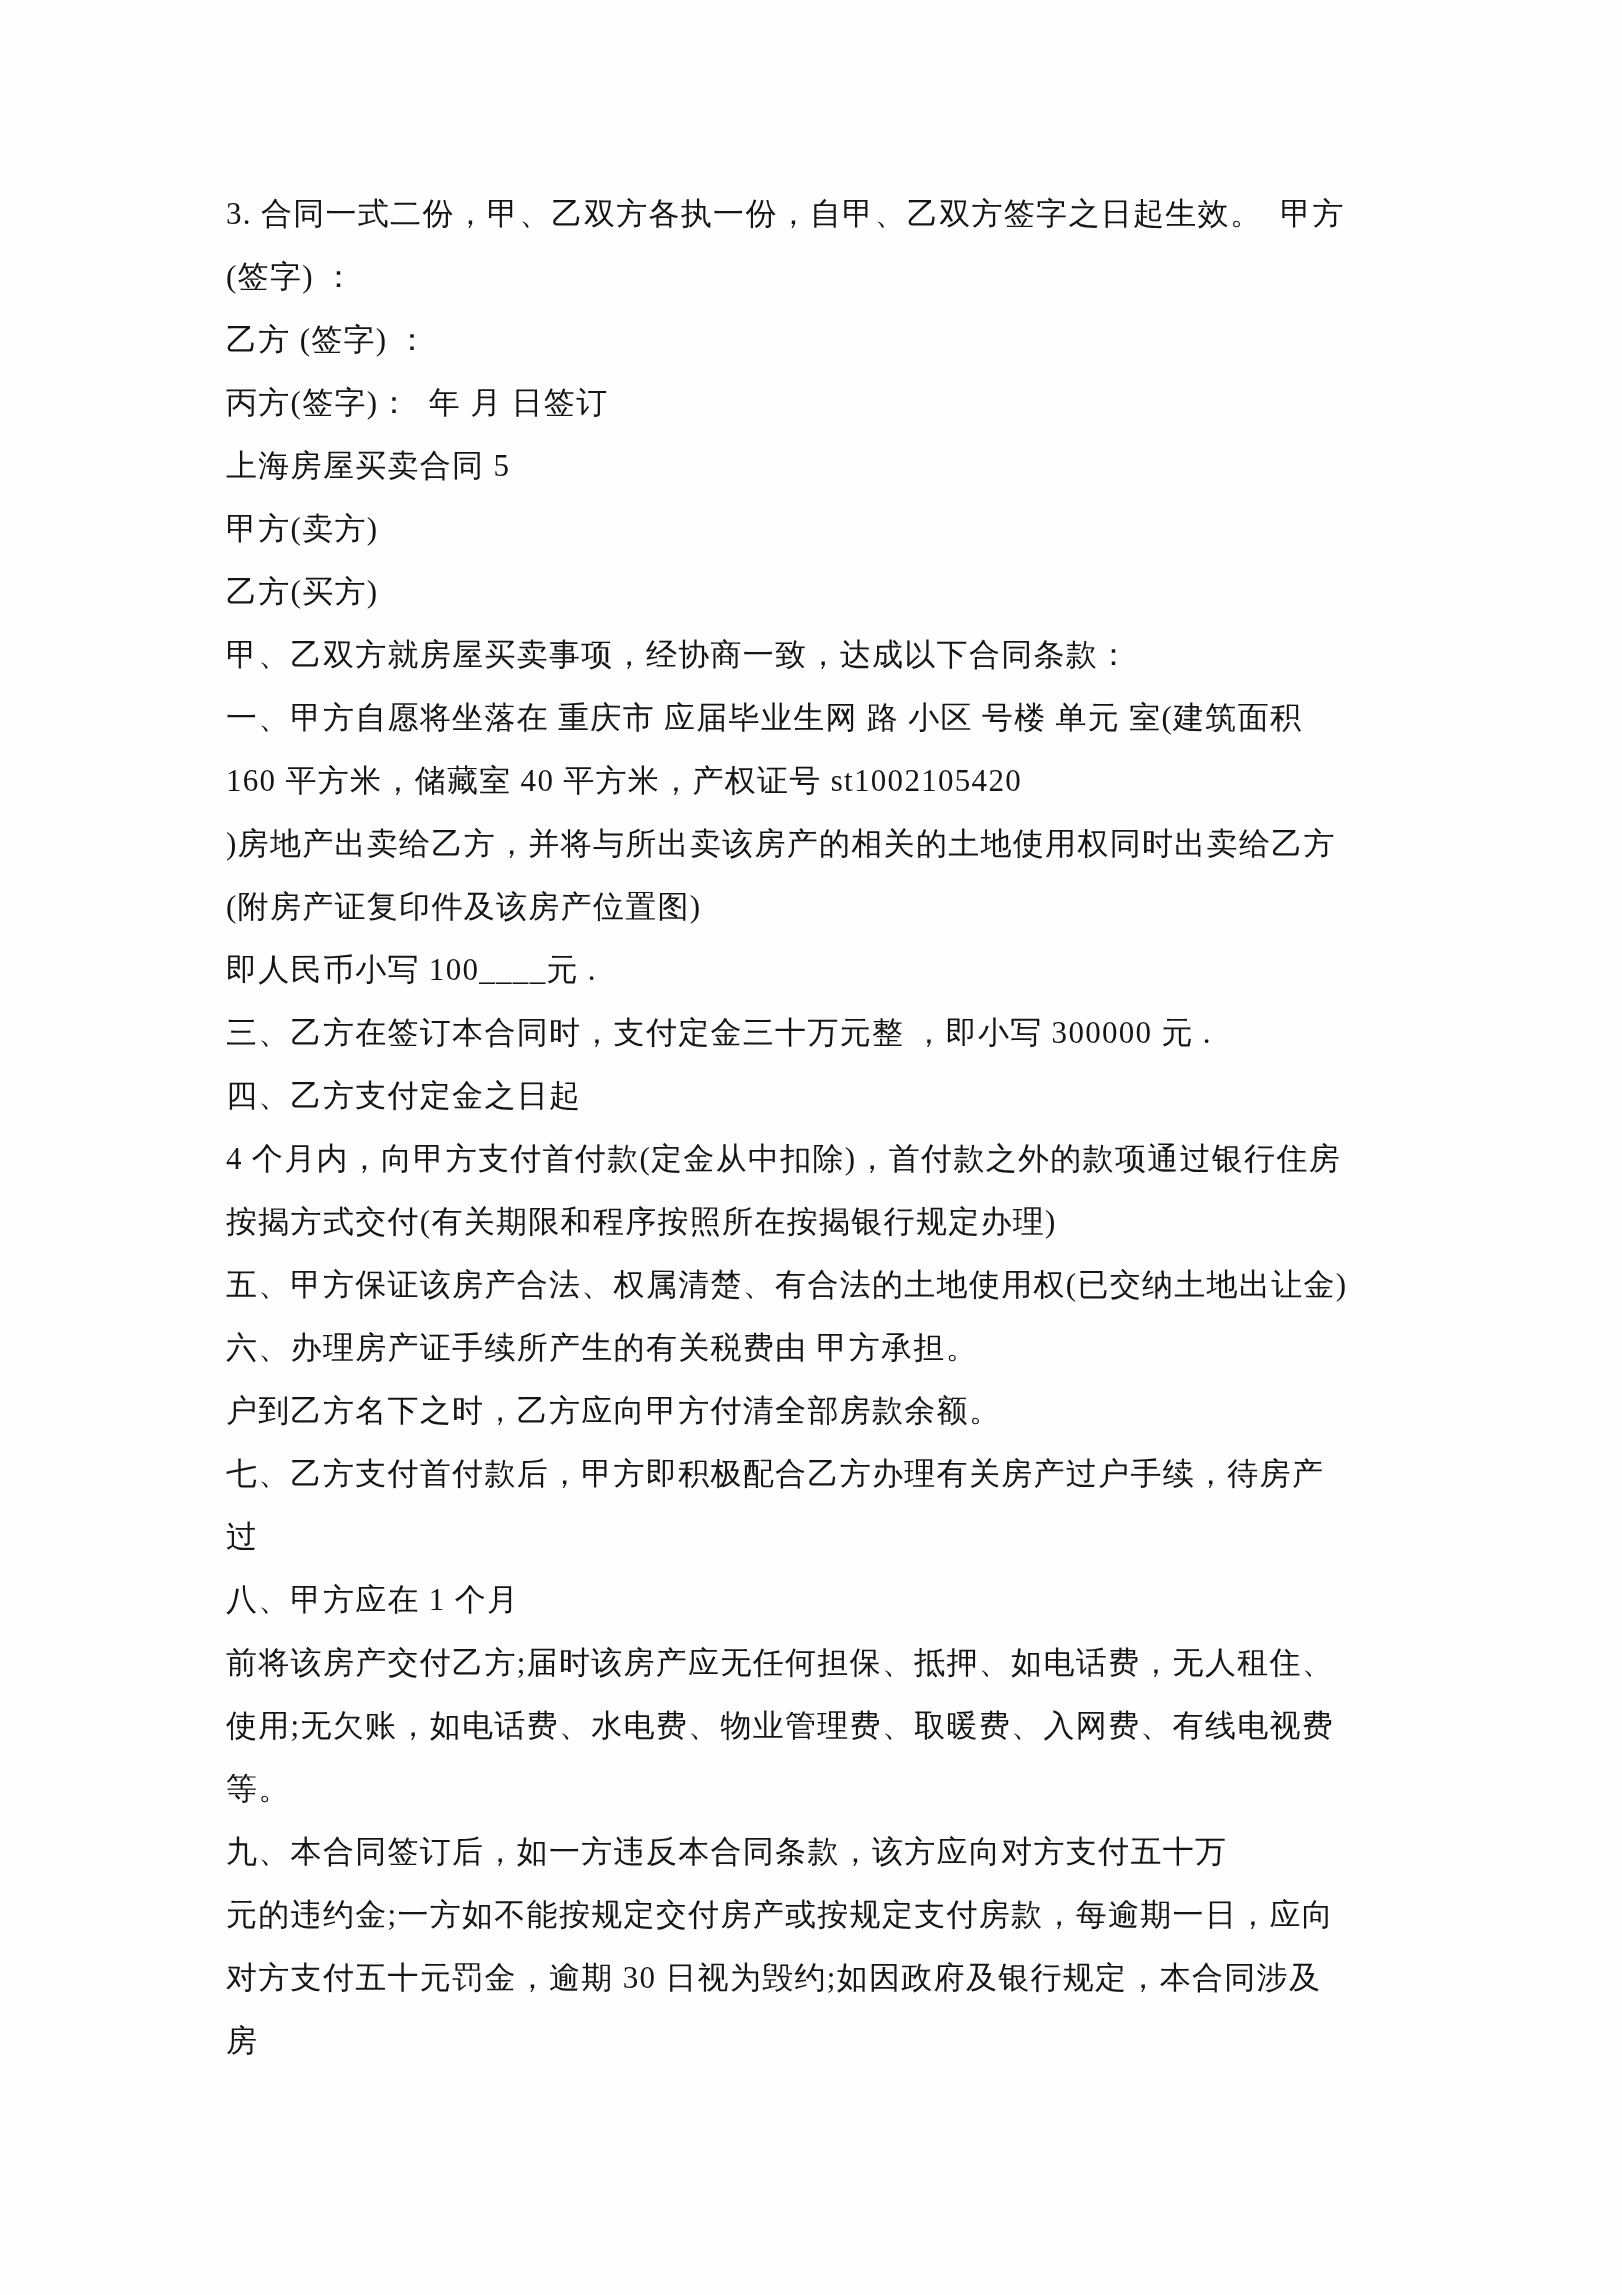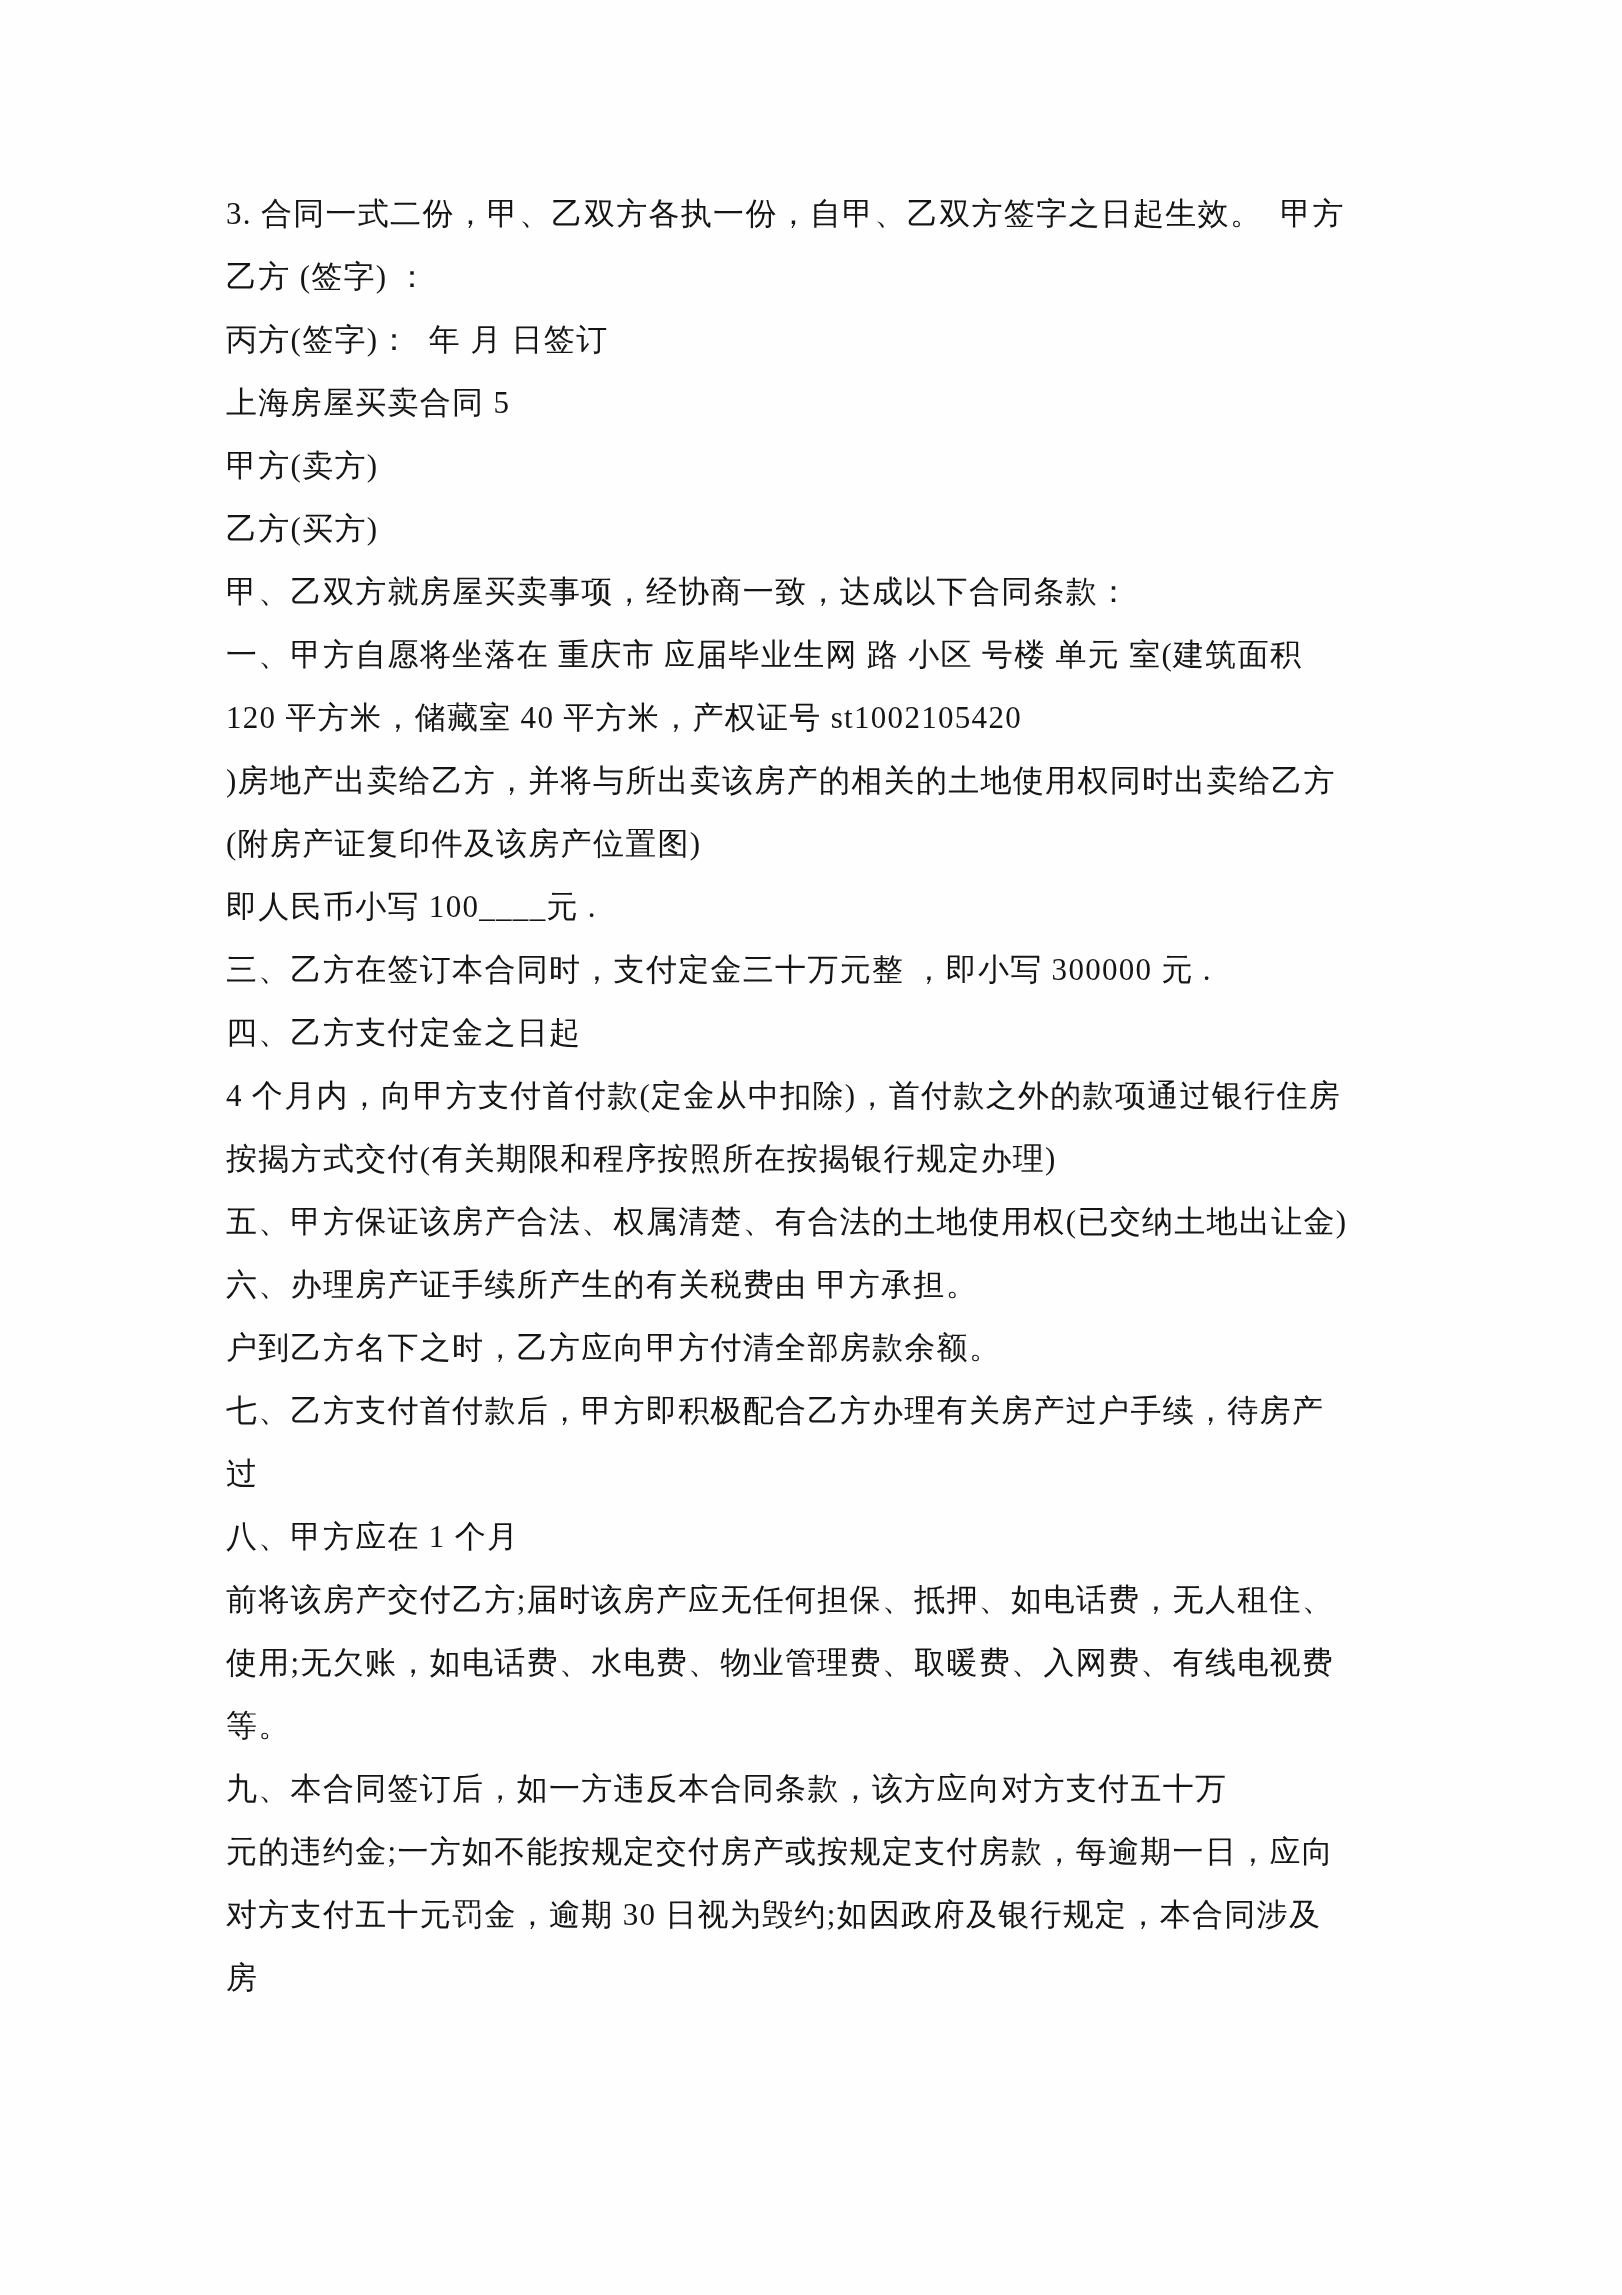--- a/index.html
+++ b/index.html
@@ -33,28 +33,29 @@
     white-space: pre-wrap;
     text-align: left;
   }
 </style>
 </head>
 <body>
 
 <div class="page">
   <div class="doc-body">
       <p class="line">3. 合同一式二份，甲、乙双方各执一份，自甲、乙双方签字之日起生效。  甲方</p>
+      <p class="line">(签字) ：</p>
       <p class="line">乙方 (签字) ：</p>
       <p class="line">丙方(签字)：  年 月 日签订</p>
       <p class="line">上海房屋买卖合同 5</p>
       <p class="line">甲方(卖方)</p>
       <p class="line">乙方(买方)</p>
       <p class="line">甲、乙双方就房屋买卖事项，经协商一致，达成以下合同条款：</p>
       <p class="line">一、甲方自愿将坐落在 重庆市 应届毕业生网 路 小区 号楼 单元 室(建筑面积</p>
-      <p class="line">120 平方米，储藏室 40 平方米，产权证号 st1002105420</p>
+      <p class="line">160 平方米，储藏室 40 平方米，产权证号 st1002105420</p>
       <p class="line">)房地产出卖给乙方，并将与所出卖该房产的相关的土地使用权同时出卖给乙方</p>
       <p class="line">(附房产证复印件及该房产位置图)</p>
       <p class="line">即人民币小写 100____元 .</p>
       <p class="line">三、乙方在签订本合同时，支付定金三十万元整 ，即小写 300000 元 .</p>
       <p class="line">四、乙方支付定金之日起</p>
       <p class="line">4 个月内，向甲方支付首付款(定金从中扣除)，首付款之外的款项通过银行住房</p>
       <p class="line">按揭方式交付(有关期限和程序按照所在按揭银行规定办理)</p>
       <p class="line">五、甲方保证该房产合法、权属清楚、有合法的土地使用权(已交纳土地出让金)</p>
       <p class="line">六、办理房产证手续所产生的有关税费由 甲方承担。</p>
       <p class="line">户到乙方名下之时，乙方应向甲方付清全部房款余额。</p>

